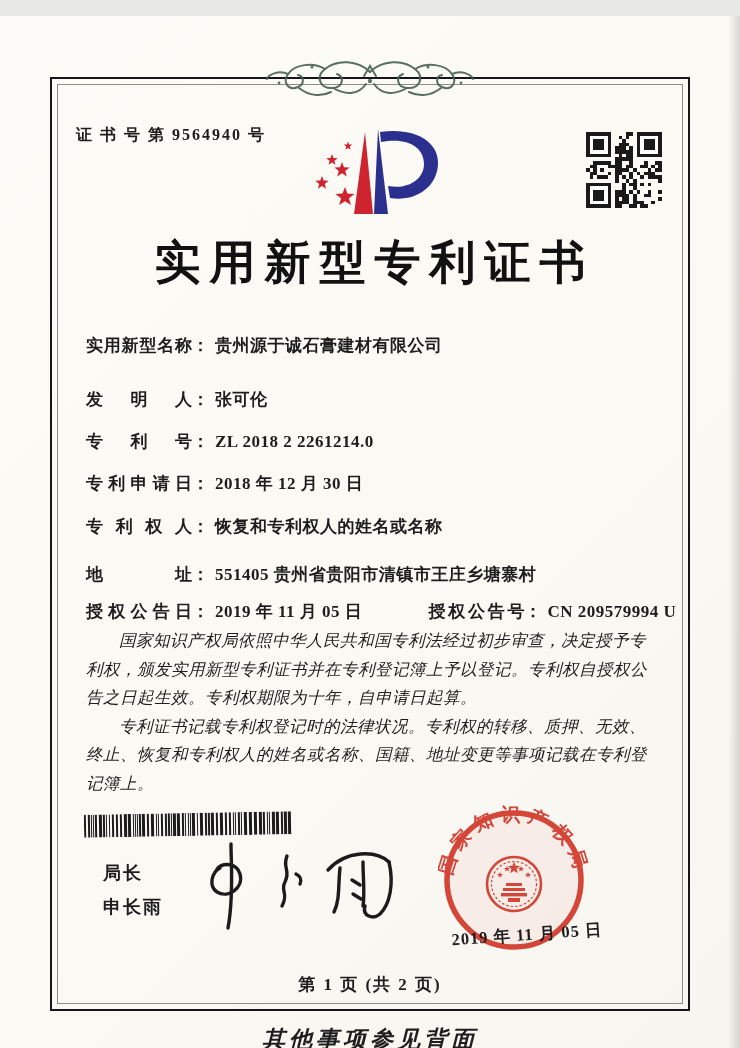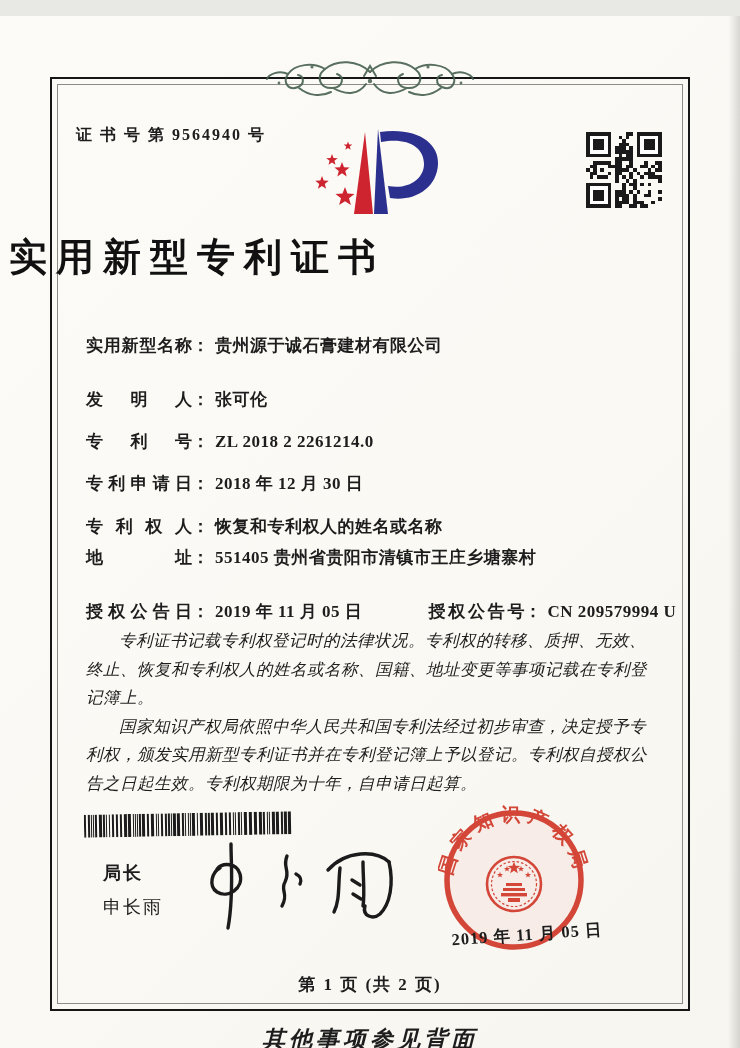--- a/index.html
+++ b/index.html
@@ -12,35 +12,35 @@
   .scan-edge{position:absolute;right:0;top:0;width:12px;height:100%;
     background:linear-gradient(to right,rgba(0,0,0,0),rgba(0,0,0,0.14));}
   .border-outer{position:absolute;left:50px;top:61px;width:636px;height:930px;
     border:2.5px solid #161616;}
   .border-inner{position:absolute;left:57px;top:68px;width:624px;height:918px;
     border:1px solid #8d8d85;}
   .ornament{position:absolute;left:255px;top:36px;width:230px;height:52px;}
   .cert-no{position:absolute;left:76px;top:109px;font-size:16px;letter-spacing:2px;font-weight:600;}
   .logo{position:absolute;left:293px;top:109px;width:152px;height:96px;}
   .qr{position:absolute;left:586px;top:116px;width:76px;height:76px;}
-  .title{position:absolute;left:0;top:216px;width:100%;
-    font-size:38px;font-weight:bold;letter-spacing:9px;text-indent:9px;color:#111;}
+  .title{position:absolute;left:0;top:216px;width:100%;text-align:center;
+    font-size:46px;font-weight:bold;letter-spacing:9px;text-indent:9px;color:#111;}
   .fields{position:absolute;left:86px;top:314px;width:578px;font-size:17px;font-weight:600;}
   .frow{position:absolute;left:0;width:100%;white-space:nowrap;}
   .flabel{display:inline-block;width:106px;text-align:justify;text-align-last:justify;vertical-align:bottom;}
   .fcolon{display:inline-block;margin-right:6px;}
   .fvalue{letter-spacing:0.5px;}
   .grant-no-group{display:inline-block;margin-left:62px;}
   .grant-no-group .flabel{width:96px;}
   .paras{position:absolute;left:86px;top:611px;width:574px;font-size:16.5px;
     line-height:28.5px;font-style:italic;font-weight:500;letter-spacing:0.5px;}
   .paras p{margin:0;text-indent:2em;}
   .barcode{position:absolute;left:84px;top:797px;width:210px;height:23px;transform:rotate(-1deg);}
   .signer-title{position:absolute;left:103px;top:845px;font-size:18px;font-weight:600;letter-spacing:2px;}
-  .signer-name{position:absolute;left:103px;top:879px;font-size:18px;font-weight:400;letter-spacing:2px;}
+  .signer-name{position:absolute;left:103px;top:879px;font-size:18px;font-weight:700;letter-spacing:2px;}
   .signature{position:absolute;left:190px;top:820px;width:215px;height:98px;}
   .seal{position:absolute;left:438px;top:788px;width:152px;height:152px;opacity:0.93;mix-blend-mode:multiply;}
   .seal-date{position:absolute;left:442px;top:908px;width:170px;text-align:center;
     font-size:16.5px;font-weight:bold;transform:rotate(-4deg);letter-spacing:1px;}
   .page-no{position:absolute;left:0;top:957px;width:100%;text-align:center;font-size:17px;font-weight:600;letter-spacing:2px;}
   .back-note{position:absolute;left:0;top:1008px;width:100%;text-align:center;
     font-size:23px;font-style:italic;font-weight:600;letter-spacing:4px;}
 </style>
 </head>
 <body>
@@ -238,36 +238,36 @@
     </div>
     <div class="frow" style="top:100px">
       <span class="flabel">专利号</span><span class="fcolon">：</span><span class="fvalue">ZL 2018 2 2261214.0</span>
     </div>
     <div class="frow" style="top:142px">
       <span class="flabel">专利申请日</span><span class="fcolon">：</span><span class="fvalue">2018 年 12 月 30 日</span>
     </div>
     <div class="frow" style="top:185px">
       <span class="flabel">专利权人</span><span class="fcolon">：</span><span class="fvalue">恢复和专利权人的姓名或名称</span>
     </div>
-    <div class="frow" style="top:216px">
+    <div class="frow" style="top:233px">
       <span class="flabel">地址</span><span class="fcolon">：</span><span class="fvalue">551405 贵州省贵阳市清镇市王庄乡塘寨村</span>
     </div>
     <div class="frow" style="top:270px">
       <span>
         <span class="flabel">授权公告日</span><span class="fcolon">：</span><span class="fvalue">2019 年 11 月 05 日</span>
       </span>
       <span class="grant-no-group">
         <span class="flabel">授权公告号</span><span class="fcolon">：</span><span class="fvalue">CN 209579994 U</span>
       </span>
     </div>
   </div>
 
   <div class="paras">
+    <p>国家知识产权局依照中华人民共和国专利法经过初步审查，决定授予专利权，颁发实用新型专利证书并在专利登记簿上予以登记。专利权自授权公告之日起生效。专利权期限为十年，自申请日起算。</p>
     <p>专利证书记载专利权登记时的法律状况。专利权的转移、质押、无效、终止、恢复和专利权人的姓名或名称、国籍、地址变更等事项记载在专利登记簿上。</p>
-    <p>国家知识产权局依照中华人民共和国专利法经过初步审查，决定授予专利权，颁发实用新型专利证书并在专利登记簿上予以登记。专利权自授权公告之日起生效。专利权期限为十年，自申请日起算。</p>
   </div>
 
   <svg class="barcode" viewBox="0 0 210 23" preserveAspectRatio="none">
     <g id="barcode-bars" fill="#1c1c1c">
         <rect x="0" y="0" width="2" height="23"></rect>
         <rect x="4" y="0" width="2" height="23"></rect>
         <rect x="7" y="0" width="1" height="23"></rect>
         <rect x="9" y="0" width="1" height="23"></rect>
         <rect x="11" y="0" width="2" height="23"></rect>
         <rect x="15" y="0" width="3" height="23"></rect>

